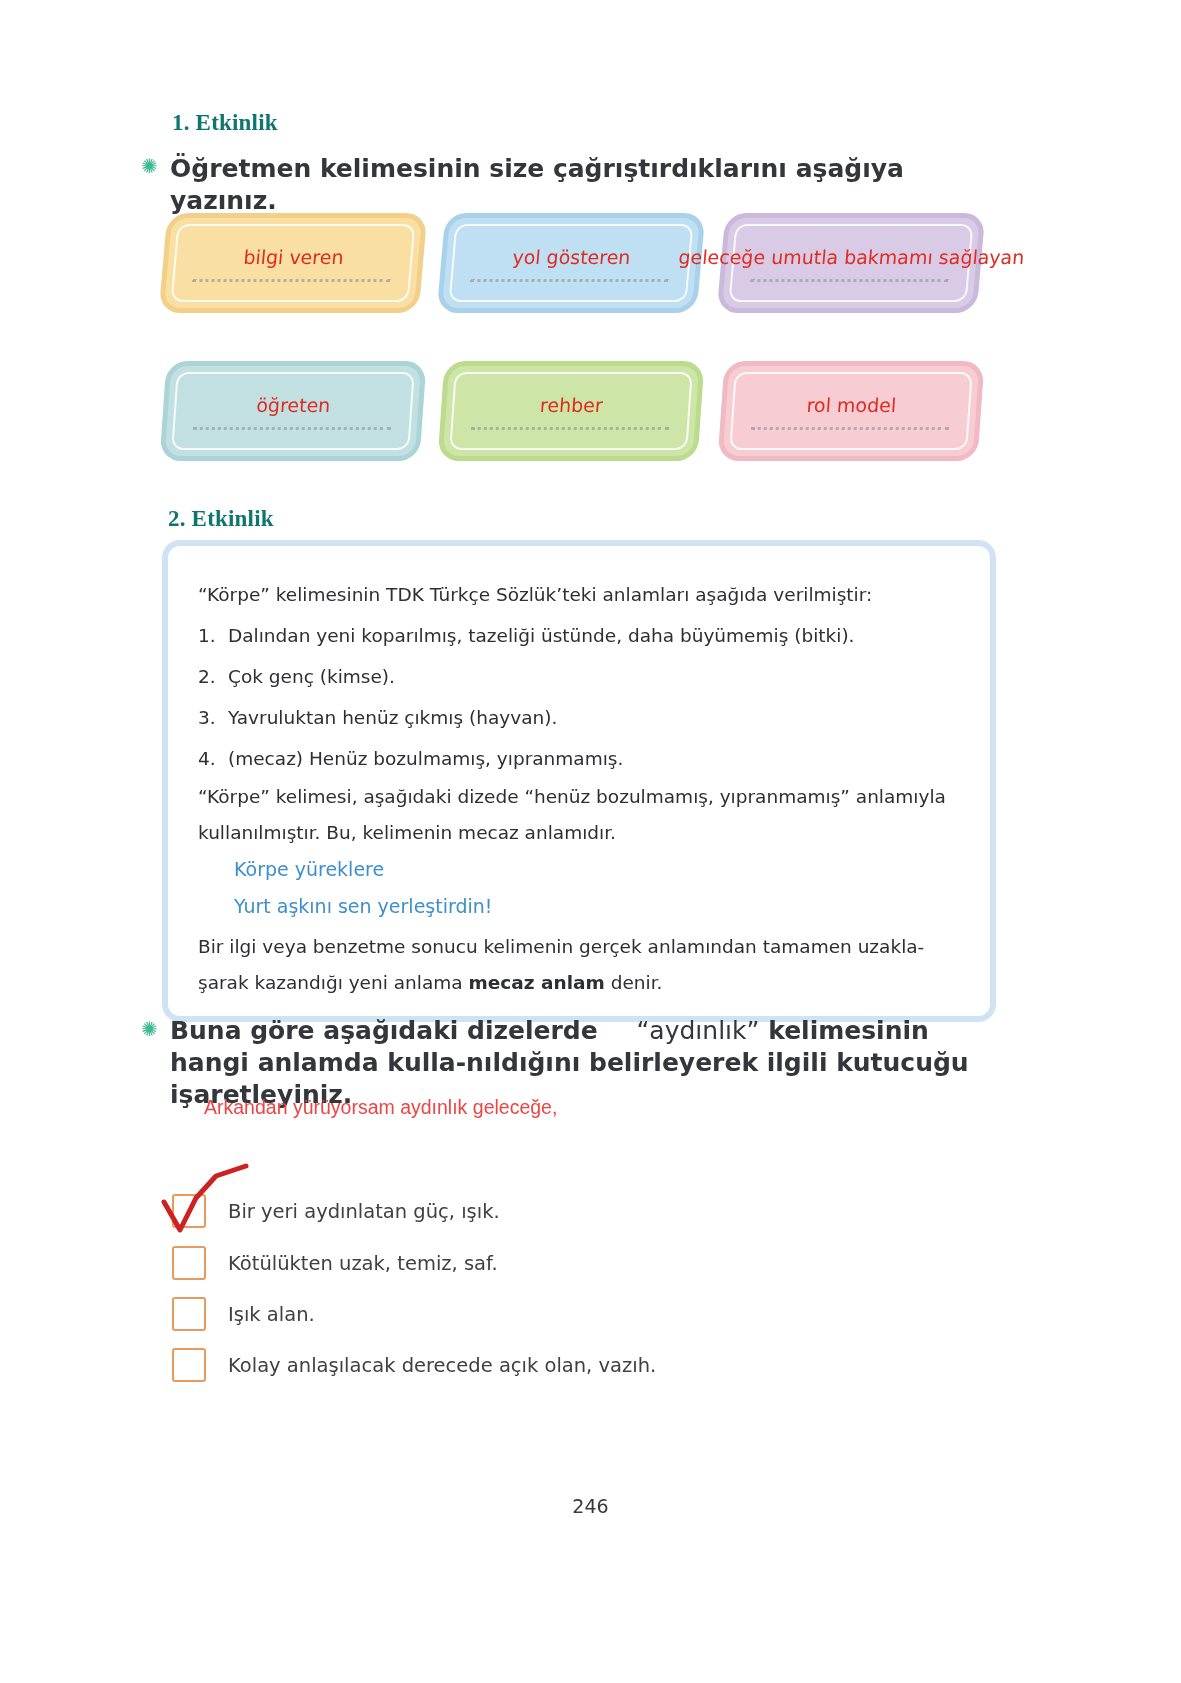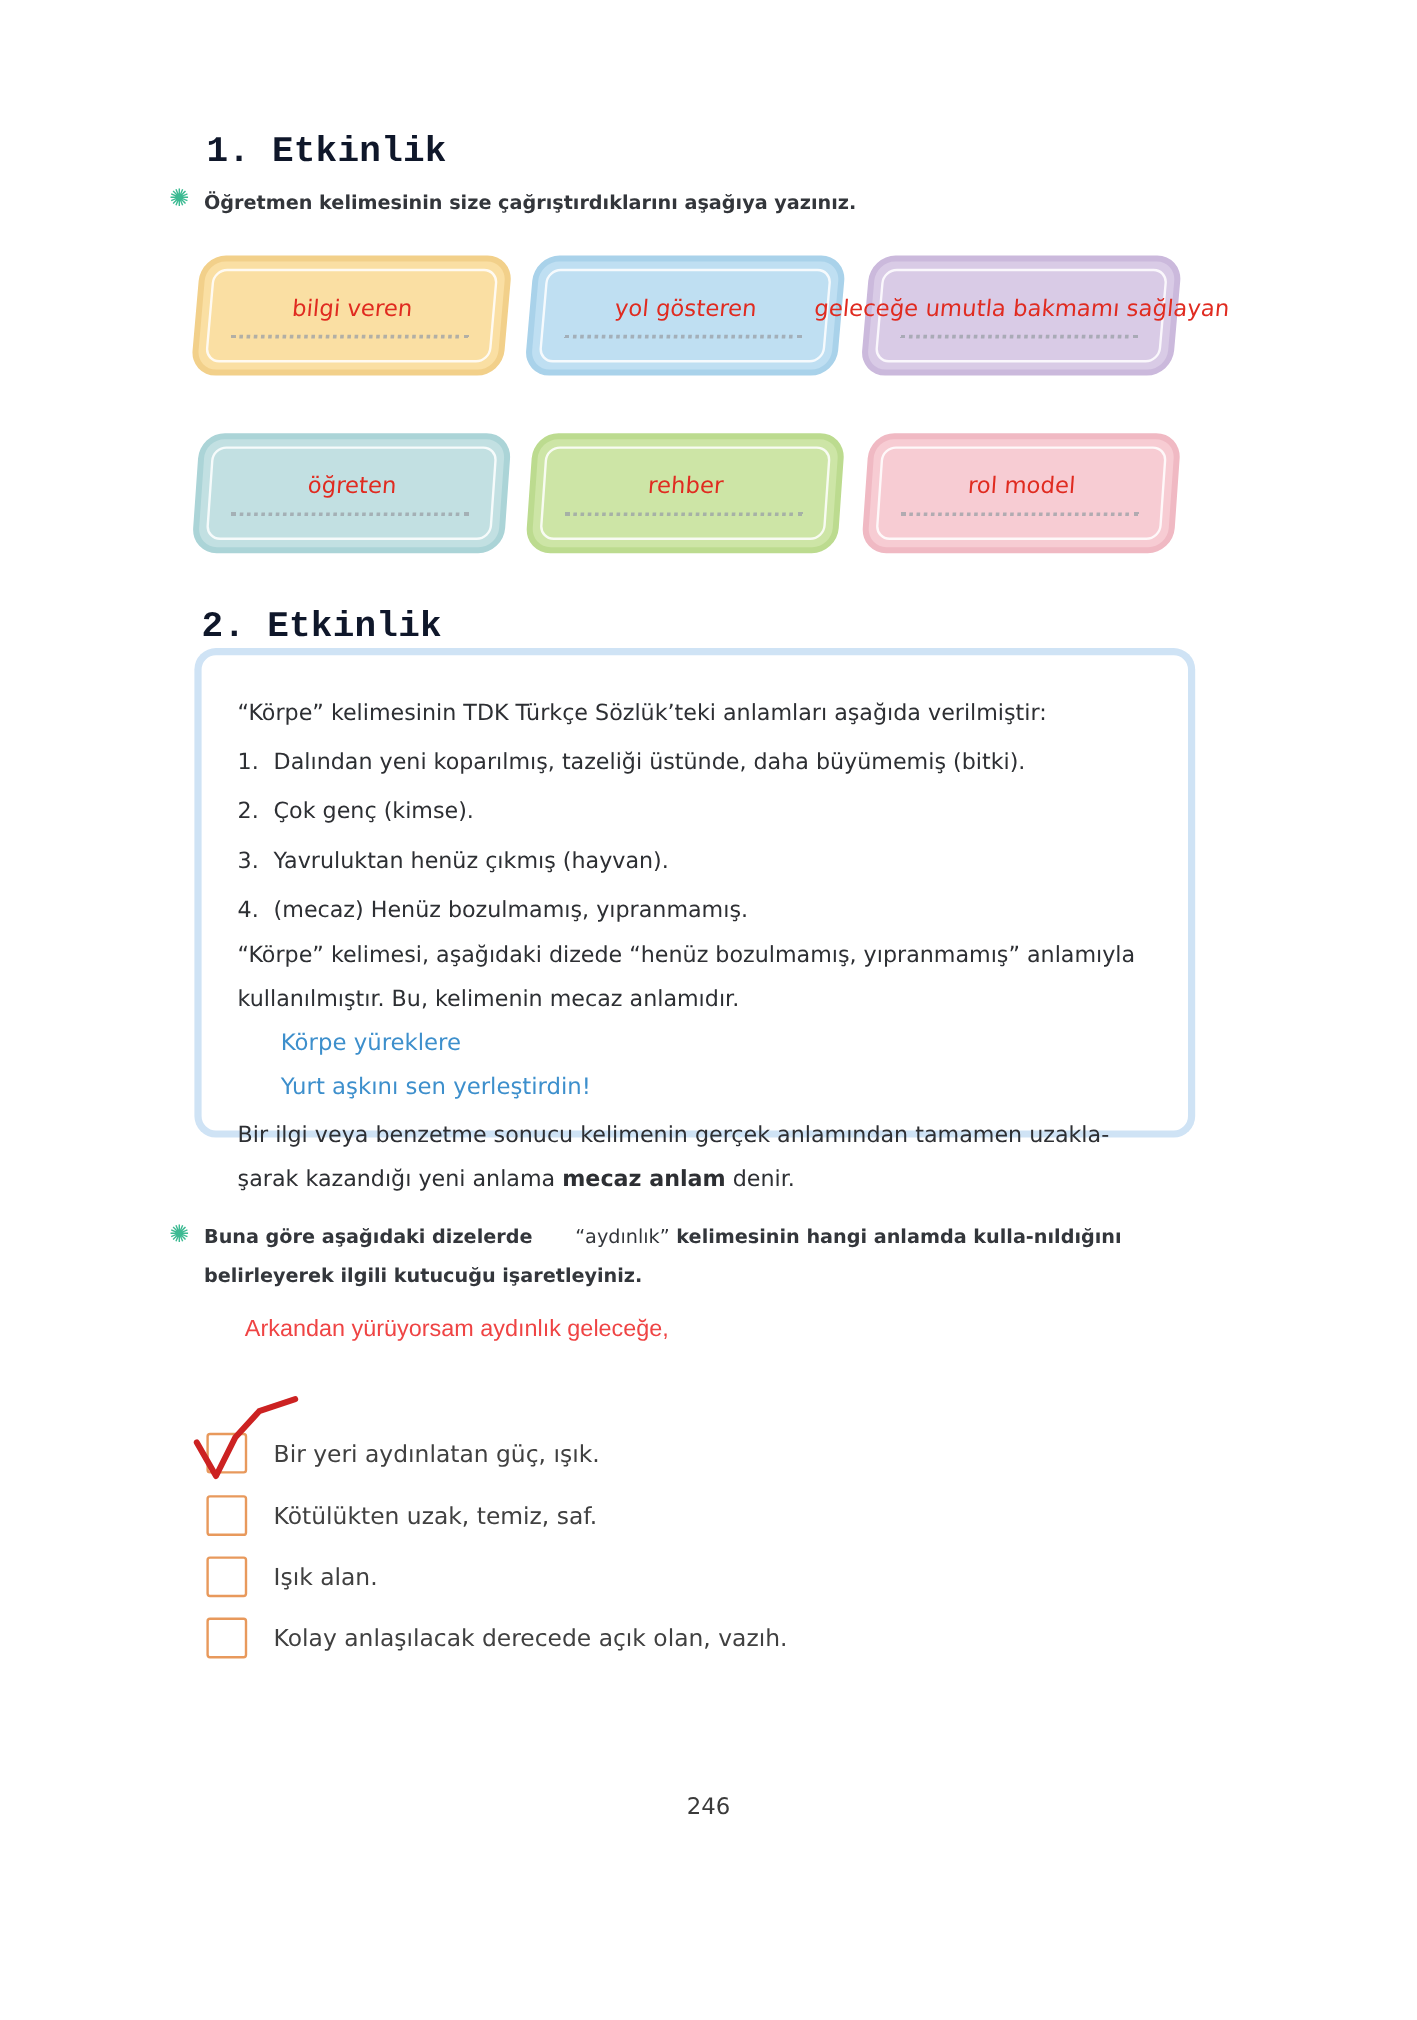--- a/index.html
+++ b/index.html
@@ -17,35 +17,35 @@
   }
 
   .page {
     position: absolute;
     inset: 0;
   }
 
   
   .etkinlik-title {
     position: absolute;
-    font-family: Liberation Mono, monospace;
+    font-family: Liberation Serif, serif;
     font-weight: bold;
-    font-size: 30px;
+    font-size: 23px;
     letter-spacing: .2px;
-    color: #0f172a;
+    color: #0f766e;
   }
   #etkinlik1-title { left: 172px; top: 110px; }
   #etkinlik2-title { left: 168px; top: 506px; }
 
   
   .instruction {
     position: absolute;
     font-family: "DejaVu Sans", sans-serif;
     font-weight: bold;
-    font-size: 16px;
+    font-size: 25px;
     color: #33363b;
     line-height: 32px;
   }
   .bullet-star {
     position: absolute;
     width: 16px;
     height: 16px;
     color: #3cba92;
     font-size: 20px;
     line-height: 16px;
@@ -103,21 +103,21 @@
   
   .skew-a { transform: skewX(-5deg); }
   .skew-b { transform: skewX(-4deg); }
 
   
   #infobox {
     position: absolute;
     left: 168px;
     top: 546px;
     width: 822px;
-    height: 396px;
+    height: 470px;
     box-sizing: border-box;
     background: #ffffff;
     border: 2px solid #ffffff;
     border-radius: 12px;
     box-shadow: 0 0 0 6px #cfe3f5;
   }
   #infobox-inner {
     position: absolute;
     inset: 0;
     padding: 26px 28px 20px 28px;

